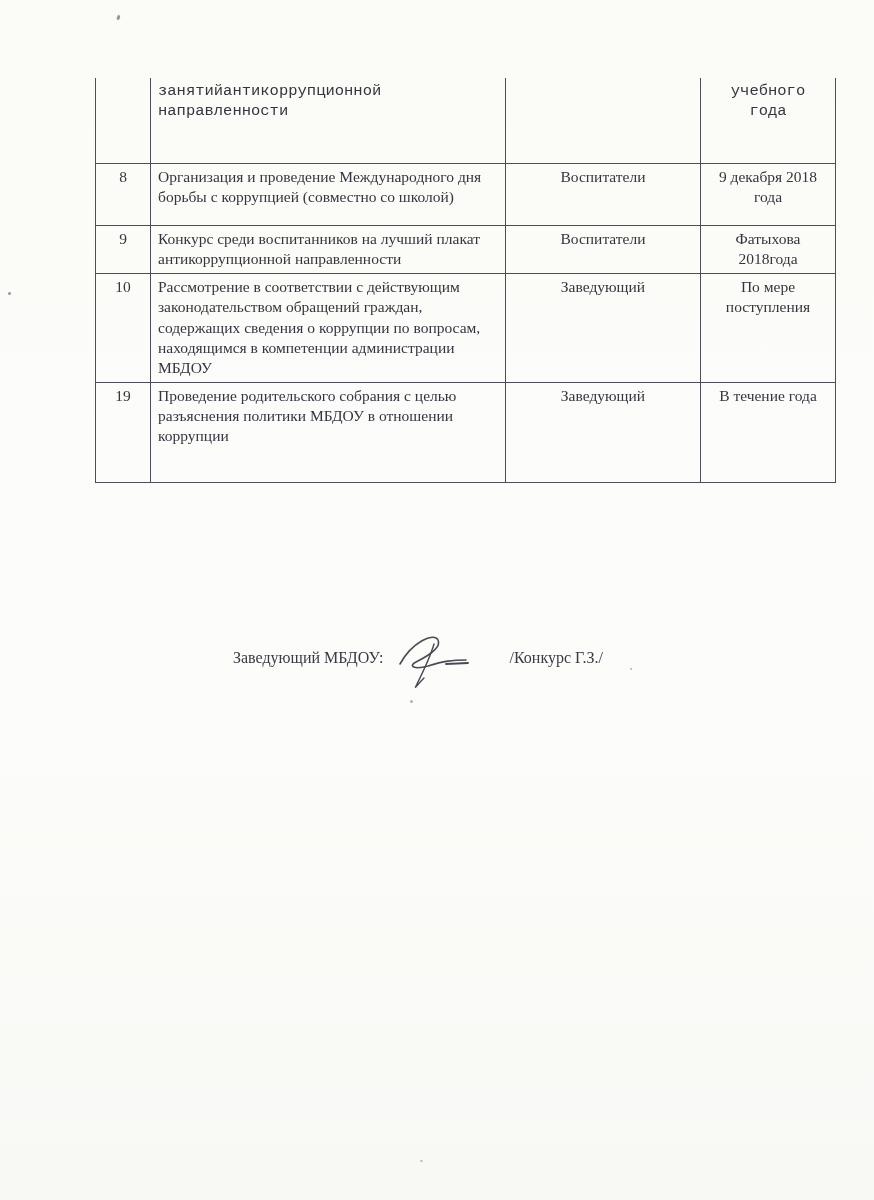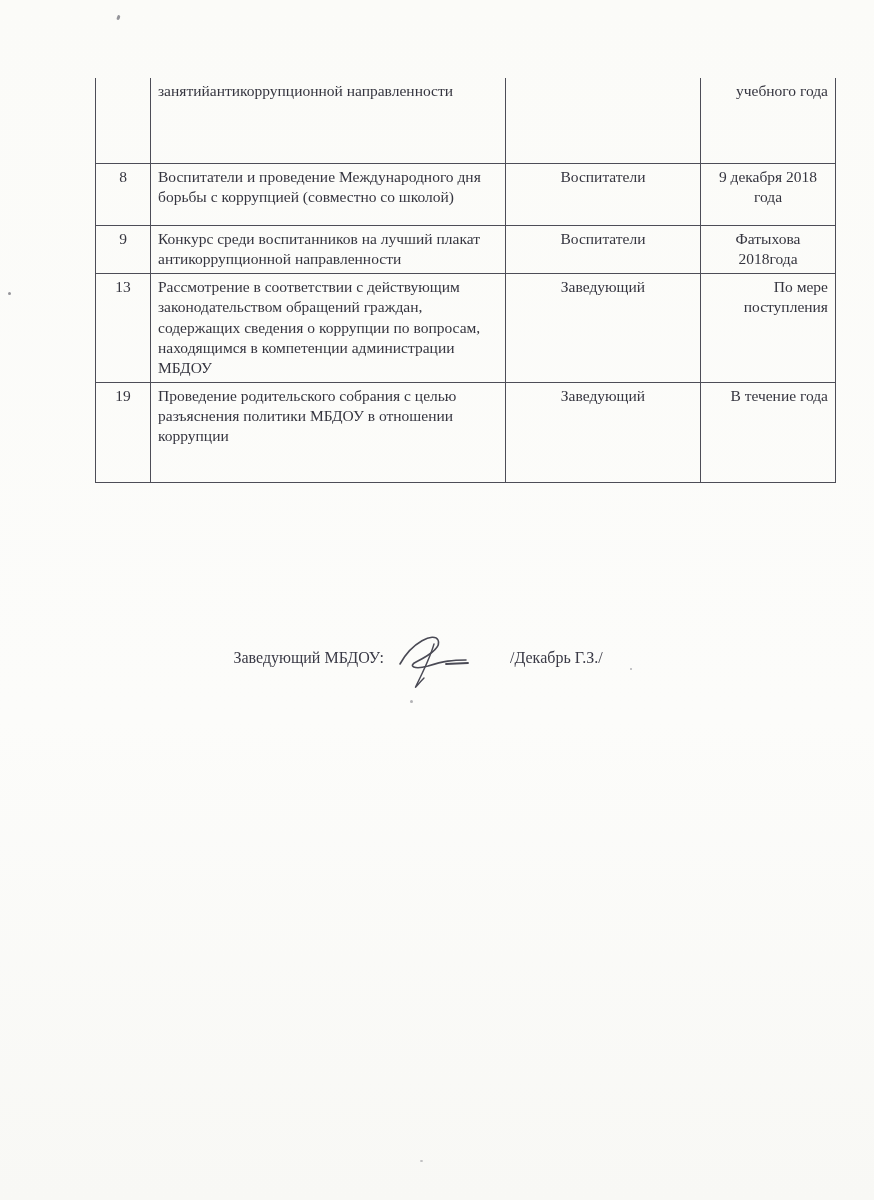--- a/index.html
+++ b/index.html
@@ -29,23 +29,23 @@
   .plan-table td{
     border:1.6px solid #4d4d57;
     vertical-align:top;
     padding:3px 7px 4px 7px;
     overflow:hidden;
   }
   .plan-table tr:first-child td{border-top:none;}
   .c-num{width:40px;text-align:center;padding-left:2px;padding-right:2px;}
   .c-task{width:340px;text-align:left;}
   .c-resp{width:180px;text-align:center;margin-top:12px;}
-  .c-time{width:120px;text-align:right;}
+  .c-time{width:120px;text-align:center;}
   .t-center .c-time{text-align:center;}
-  tr.h-cont td{height:78px;}
+  tr.h-cont td{height:78px;font-family:Liberation Mono, monospace;}
   tr.h-r8 td{height:54px;}
   tr.h-r9 td{height:34px;}
   tr.h-r10 td{height:96px;}
   tr.h-r12 td{height:92px;}
   tr.h-r13 td{height:54px;}
   tr.h-r14 td{height:68px;}
 
   
   .signature-row{
     position:absolute;
@@ -82,34 +82,34 @@
     <tbody>
         <tr class="h-cont">
       <td class="c-num"></td>
       <td class="c-task">занятийантикоррупционной направленности</td>
       <td class="c-resp"></td>
       <td class="c-time">учебного года</td>
     </tr>
 
     <tr class="h-r8 t-center">
       <td class="c-num">8</td>
-      <td class="c-task">Воспитатели и проведение Международного дня борьбы с коррупцией (совместно со школой)</td>
+      <td class="c-task">Организация и проведение Международного дня борьбы с коррупцией (совместно со школой)</td>
       <td class="c-resp">Воспитатели</td>
       <td class="c-time">9 декабря 2018 года</td>
     </tr>
 
     <tr class="h-r9 t-center">
       <td class="c-num">9</td>
       <td class="c-task">Конкурс среди воспитанников на лучший плакат антикоррупционной направленности</td>
       <td class="c-resp">Воспитатели</td>
       <td class="c-time">Фатыхова 2018года</td>
     </tr>
 
     <tr class="h-r10">
-      <td class="c-num">13</td>
+      <td class="c-num">10</td>
       <td class="c-task">Рассмотрение в соответствии с действующим законодательством обращений граждан, содержащих сведения о коррупции по вопросам, находящимся в компетенции администрации МБДОУ</td>
       <td class="c-resp">Заведующий</td>
       <td class="c-time">По мере поступления</td>
     </tr>
 
     <tr class="h-r12">
       <td class="c-num">19</td>
       <td class="c-task">Проведение родительского собрания с целью разъяснения политики МБДОУ в отношении коррупции</td>
       <td class="c-resp">Заведующий</td>
       <td class="c-time">В течение года</td>
@@ -121,21 +121,21 @@
 
   <div class="signature-row">
     <span class="sig-label">Заведующий МБДОУ:</span>
     <span class="sig-script">
       <svg width="110" height="70" viewBox="0 0 110 70">
         <path d="M6,40 C18,18 40,8 44,16 C48,24 30,34 22,38 C14,42 20,46 34,42 C50,37 58,36 72,36" fill="none" stroke="#4a4a55" stroke-width="1.6" stroke-linecap="round"></path>
         <path d="M40,20 C36,34 28,50 22,62 C20,66 24,60 30,54" fill="none" stroke="#4a4a55" stroke-width="1.4" stroke-linecap="round"></path>
         <path d="M52,40 L74,39" fill="none" stroke="#4a4a55" stroke-width="1.8" stroke-linecap="round"></path>
       </svg>
     </span>
-    <span class="sig-name">/Декабрь Г.З./</span>
+    <span class="sig-name">/Конкурс Г.З./</span>
   </div>
 
   <span class="speck sp1"></span>
   <span class="speck sp2"></span>
   <span class="speck sp3"></span>
   <span class="speck sp4"></span>
   <span class="speck sp5"></span>
 
 </div>
 

